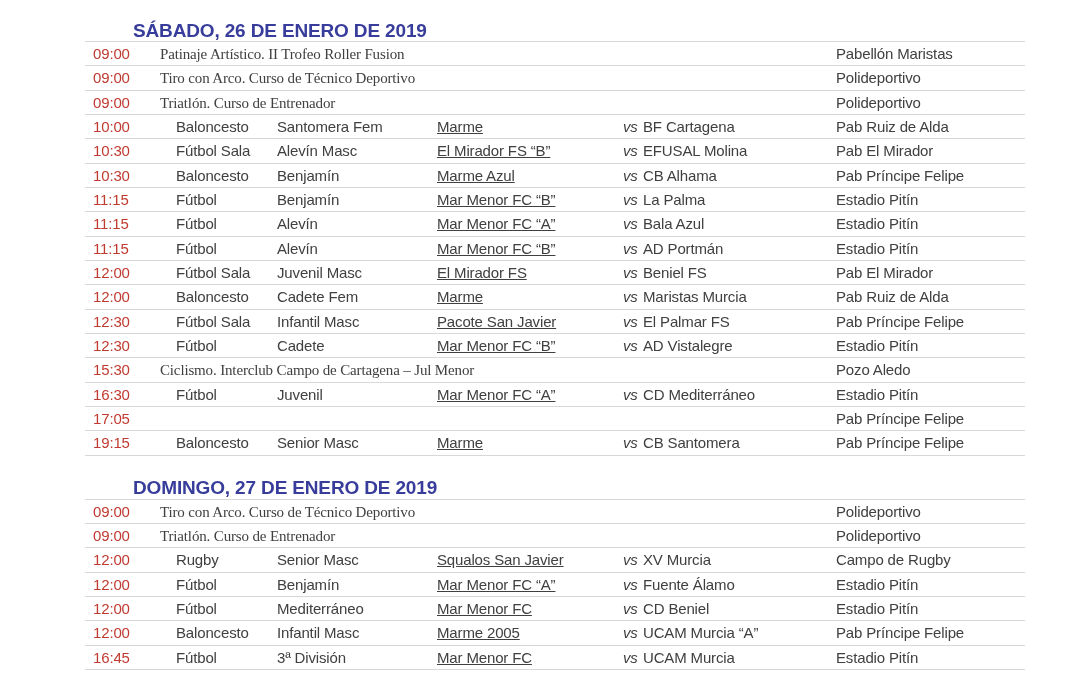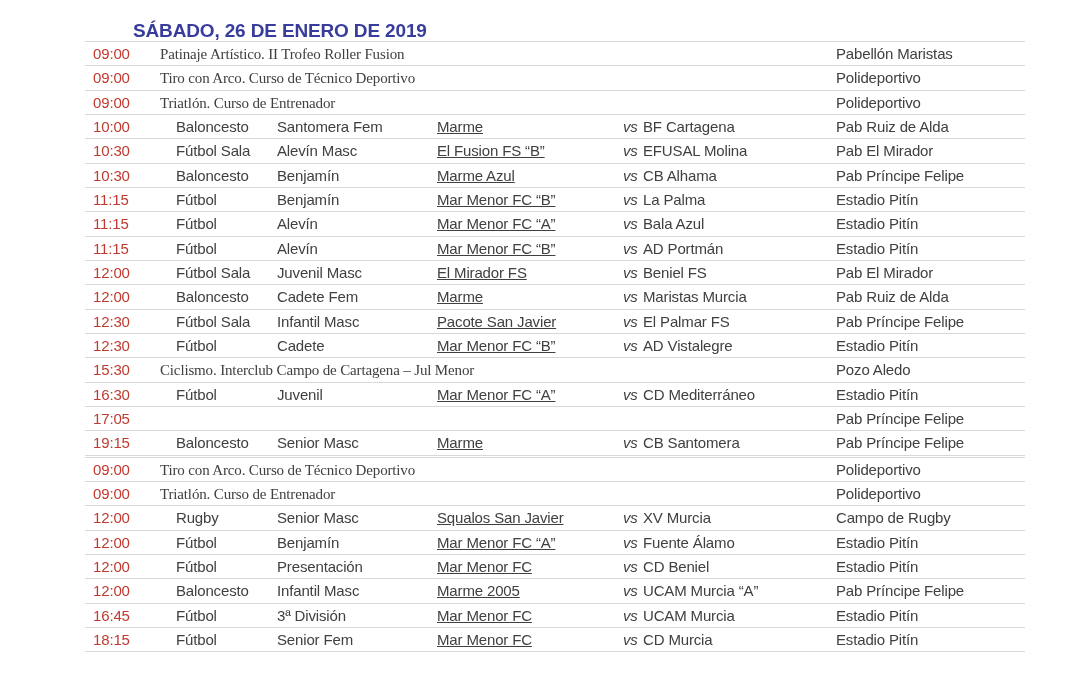--- a/index.html
+++ b/index.html
@@ -80,21 +80,21 @@
           <div class="cell c-cat">Santomera Fem</div>
           <div class="cell c-team1">Marme</div>
           <div class="cell c-vs">vs</div>
           <div class="cell c-team2">BF Cartagena</div>
           <div class="cell c-venue">Pab Ruiz de Alda</div>
         </div>
         <div class="row">
           <div class="cell c-time">10:30</div>
           <div class="cell c-sport">Fútbol Sala</div>
           <div class="cell c-cat">Alevín Masc</div>
-          <div class="cell c-team1">El Fusion FS “B”</div>
+          <div class="cell c-team1">El Mirador FS “B”</div>
           <div class="cell c-vs">vs</div>
           <div class="cell c-team2">EFUSAL Molina</div>
           <div class="cell c-venue">Pab El Mirador</div>
         </div>
         <div class="row">
           <div class="cell c-time">10:30</div>
           <div class="cell c-sport">Baloncesto</div>
           <div class="cell c-cat">Benjamín</div>
           <div class="cell c-team1">Marme Azul</div>
           <div class="cell c-vs">vs</div>
@@ -187,20 +187,21 @@
           <div class="cell c-sport">Baloncesto</div>
           <div class="cell c-cat">Senior Masc</div>
           <div class="cell c-team1">Marme</div>
           <div class="cell c-vs">vs</div>
           <div class="cell c-team2">CB Santomera</div>
           <div class="cell c-venue">Pab Príncipe Felipe</div>
         </div>
       </div>
     </div>
     <div class="section">
+      <div class="section-title">DOMINGO, 27 DE ENERO DE 2019</div>
       <div class="rows">
         <div class="row">
           <div class="cell c-time">09:00</div>
           <div class="cell c-event">Tiro con Arco. Curso de Técnico Deportivo</div>
           <div class="cell c-venue">Polideportivo</div>
         </div>
         <div class="row">
           <div class="cell c-time">09:00</div>
           <div class="cell c-event">Triatlón. Curso de Entrenador</div>
           <div class="cell c-venue">Polideportivo</div>
@@ -219,21 +220,21 @@
           <div class="cell c-sport">Fútbol</div>
           <div class="cell c-cat">Benjamín</div>
           <div class="cell c-team1">Mar Menor FC “A”</div>
           <div class="cell c-vs">vs</div>
           <div class="cell c-team2">Fuente Álamo</div>
           <div class="cell c-venue">Estadio Pitín</div>
         </div>
         <div class="row">
           <div class="cell c-time">12:00</div>
           <div class="cell c-sport">Fútbol</div>
-          <div class="cell c-cat">Presentación</div>
+          <div class="cell c-cat">Mediterráneo</div>
           <div class="cell c-team1">Mar Menor FC</div>
           <div class="cell c-vs">vs</div>
           <div class="cell c-team2">CD Beniel</div>
           <div class="cell c-venue">Estadio Pitín</div>
         </div>
         <div class="row">
           <div class="cell c-time">12:00</div>
           <div class="cell c-sport">Baloncesto</div>
           <div class="cell c-cat">Infantil Masc</div>
           <div class="cell c-team1">Marme 2005</div>

